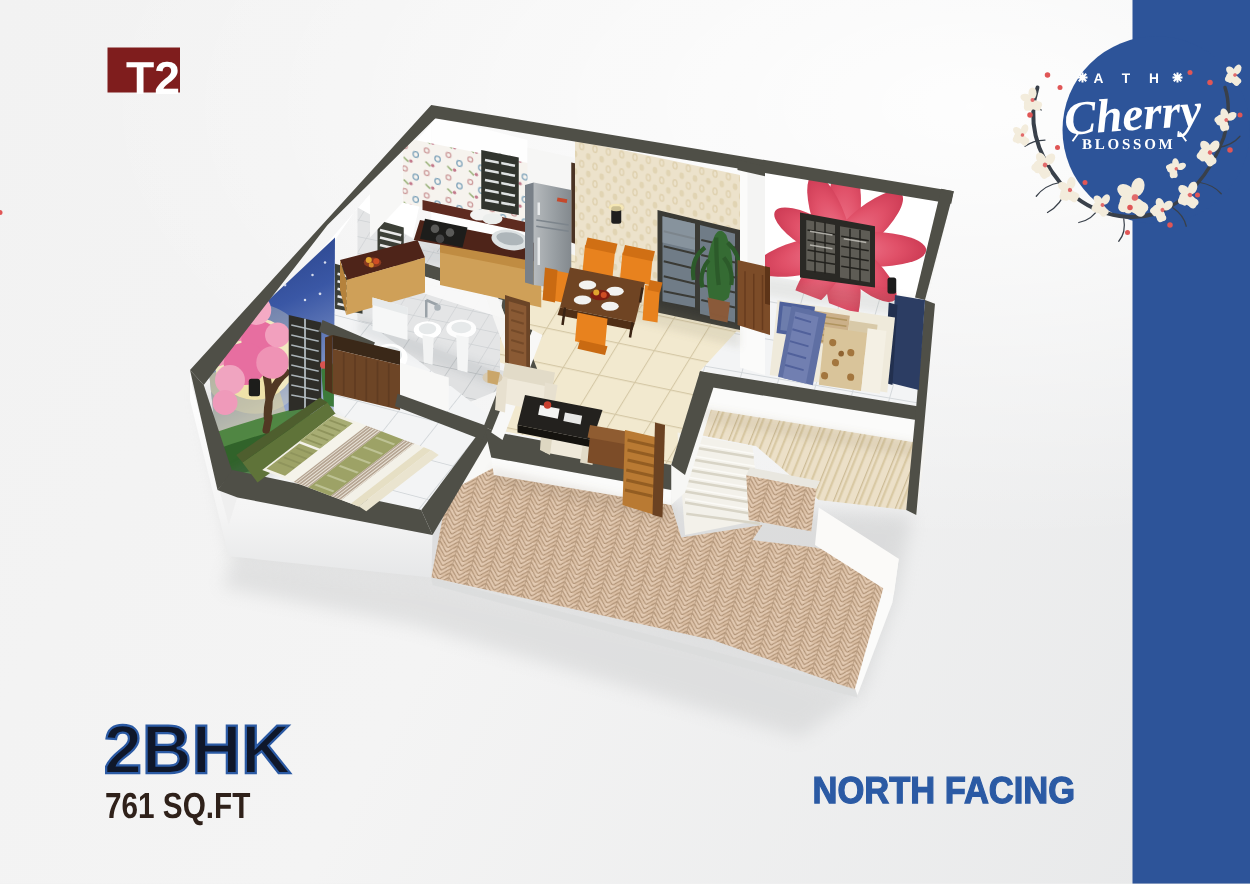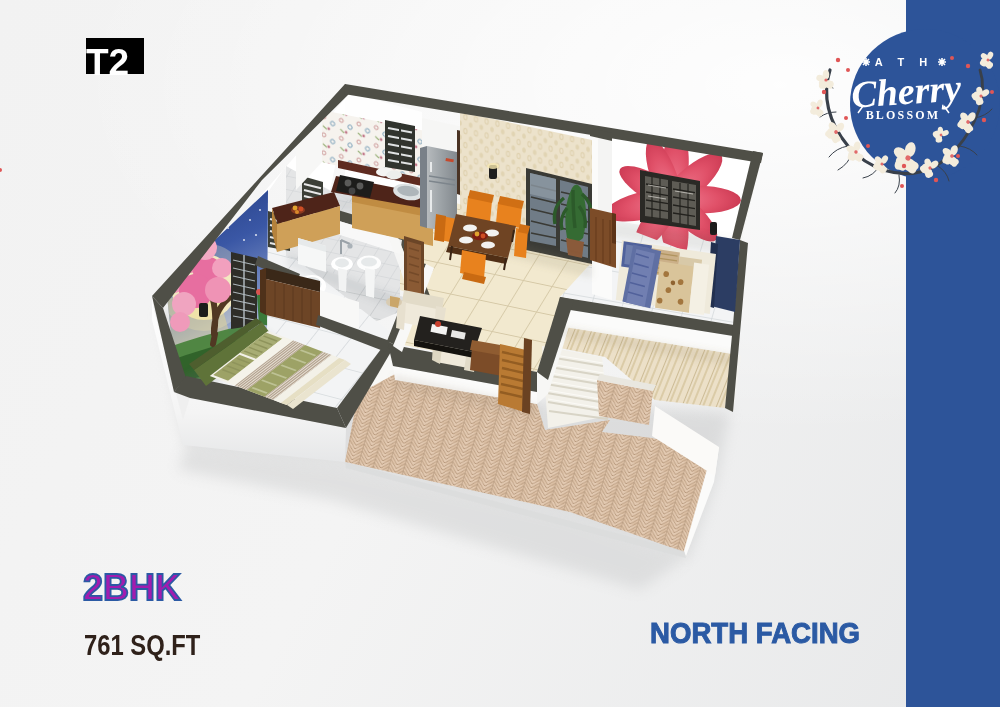--- a/index.html
+++ b/index.html
@@ -7,24 +7,24 @@
        font-family:"Liberation Sans",sans-serif;
        background:#f1f1f1;}
   #bg{position:absolute;left:0;top:0;width:1000px;height:707px;
       background:
         radial-gradient(130% 90% at 78% 12%, rgba(255,255,255,.9) 0%, rgba(255,255,255,0) 55%),
         linear-gradient(118deg, #f2f2f2 0%, #f4f4f4 45%, #e7e8e9 100%);
   }
   #plan{position:absolute;left:0;top:0;}
   #bandsvg{position:absolute;left:0;top:0;}
   .t2{position:absolute;left:86px;top:38px;width:58px;height:36px;
-      background:#000000;color:#ffffff;font-size:37px;font-weight:bold;
-      text-align:left;line-height:50px;letter-spacing:0px;}
-  .bhk{position:absolute;left:83px;top:567px;color:#a21caf;
-       font-size:36px;font-weight:bold;letter-spacing:0px;
+      background:#7f1d1d;color:#ffffff;font-size:37px;font-weight:bold;
+      text-align:right;line-height:50px;letter-spacing:0px;}
+  .bhk{position:absolute;left:83px;top:567px;color:#0f172a;
+       font-size:55px;font-weight:bold;letter-spacing:0px;
        -webkit-text-stroke:1.8px #2b5aa4;}
   .sqft{position:absolute;left:84px;top:629px;color:#2f211a;
         font-size:29px;font-weight:bold;letter-spacing:0px;
         transform:scaleX(0.82);transform-origin:0 0;}
   .nf{position:absolute;left:650px;top:616px;color:#2b5aa4;
       font-size:30px;font-weight:bold;letter-spacing:0px;
       transform:scaleX(0.92);transform-origin:0 0;
       -webkit-text-stroke:1px #2b5aa4;}
 </style>
 </head>

